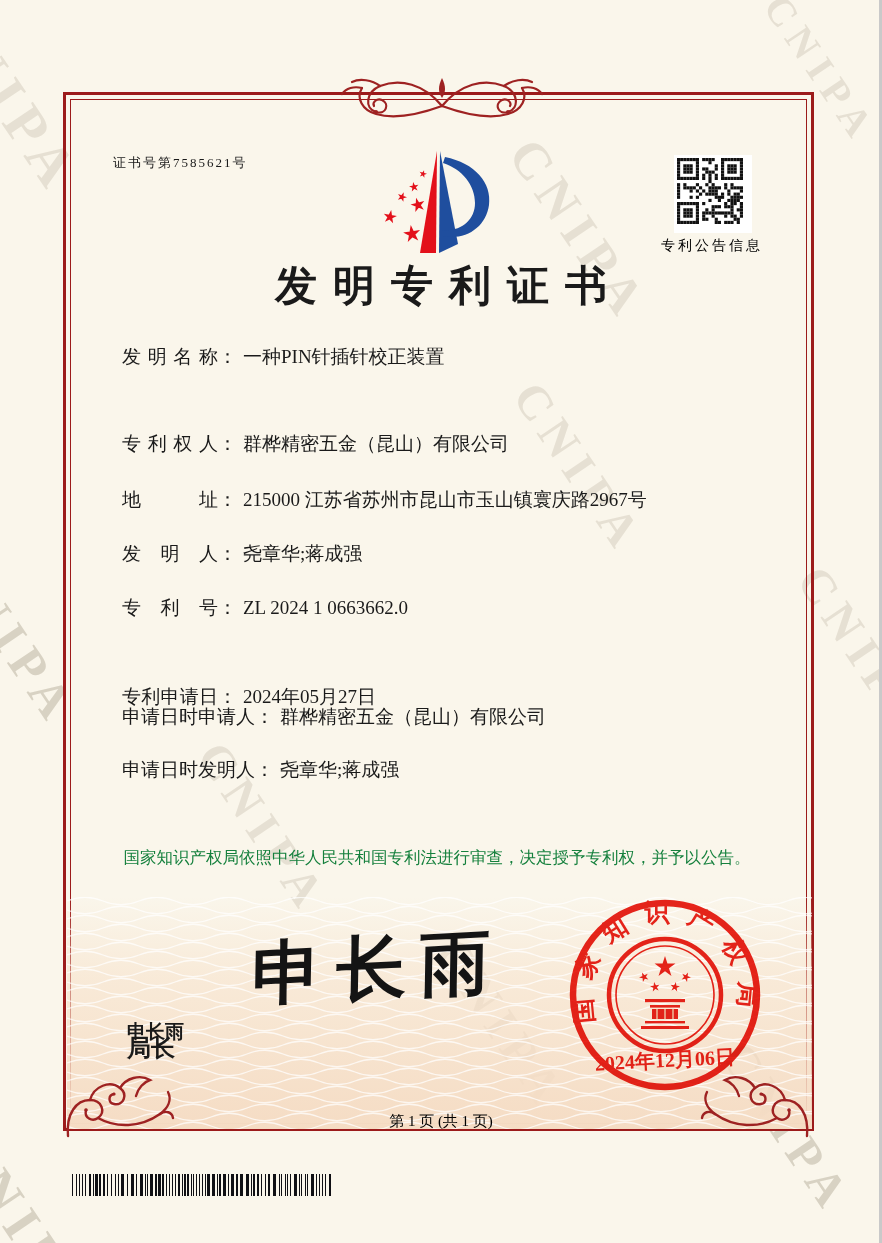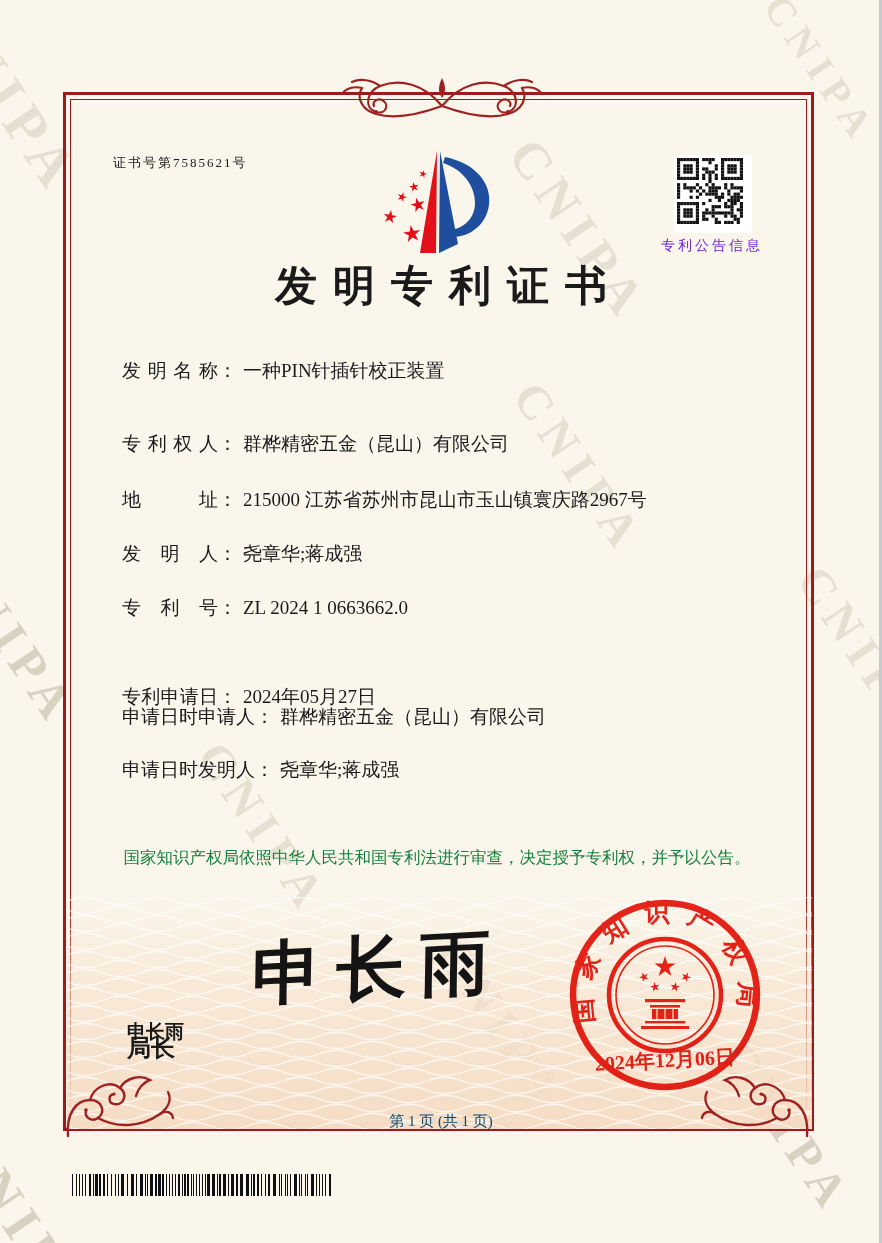--- a/index.html
+++ b/index.html
@@ -19,42 +19,42 @@
   
   .band{position:absolute;left:67px;top:897px;width:745px;height:232px;
         background:linear-gradient(180deg,rgba(247,226,206,0) 0%,rgba(247,224,200,0.55) 35%,#f5dcc4 100%);}
   .band svg{display:block;}
   
   .certno{position:absolute;left:113px;top:154px;font-size:13px;letter-spacing:2px;}
   .title{position:absolute;left:0;right:0;top:258px;text-align:center;font-size:42px;font-weight:700;
          letter-spacing:16px;text-indent:16px;}
   .qrbox{position:absolute;left:674px;top:155px;width:72px;height:72px;background:#fff;padding:3px;}
   .qrlabel{position:absolute;left:652px;top:237px;width:120px;text-align:center;font-size:14px;
-           letter-spacing:3px;color:#6d28d9;}
+           letter-spacing:3px;color:#000000;}
   
   .row{position:absolute;left:122px;width:670px;font-size:19px;white-space:nowrap;}
   .lbl{display:inline-block;width:96px;text-align:justify;text-align-last:justify;}
   .lbl.auto{width:auto;text-align:right;text-align-last:auto;}
   .colon{display:inline-block;}
   .val{margin-left:6px;}
   .rcol{position:absolute;left:366px;top:0;}
   
   .statement{position:absolute;left:90px;top:843px;width:694px;font-size:16.5px;line-height:30px;
              text-align:center;color:#15803d;}
   
   .role{position:absolute;left:127px;top:1032px;font-family:Liberation Serif, serif;
         font-weight:600;font-size:24px;}
   .rolename{position:absolute;left:127px;top:1019px;font-family:"Liberation Sans","DejaVu Sans",sans-serif;
         font-weight:600;font-size:19px;}
   .signature{position:absolute;left:252px;top:922px;font-size:70px;letter-spacing:14px;color:#141414;
         transform:rotate(-3deg) skewX(-4deg);font-weight:600;}
   
   .seal{position:absolute;left:565px;top:895px;width:200px;height:200px;mix-blend-mode:multiply;opacity:.95;}
   
-  .pagenum{position:absolute;left:0;right:0;top:1112px;text-align:center;font-size:15px;color:#0c4a6e;}
+  .pagenum{position:absolute;left:0;right:0;top:1112px;text-align:center;font-size:15px;color:#000000;}
   .barcode{position:absolute;left:72px;top:1174px;width:263px;height:22px;}
   .edge{position:absolute;right:0;top:0;width:3px;height:100%;background:#c9c9c9;}
   .orn{position:absolute;pointer-events:none;}
 </style>
 </head>
 <body>
 
 <svg width="0" height="0" style="position:absolute">
   <defs>
     <path id="star" d="M0,-1 L0.588,0.809 L-0.951,-0.309 L0.951,-0.309 L-0.588,0.809 Z"></path>
@@ -372,21 +372,21 @@
       <rect x="47.14285714285714" y="62.857142857142854" width="3.142857142857143" height="3.142857142857143" fill="#111"></rect>
       <rect x="50.285714285714285" y="62.857142857142854" width="3.142857142857143" height="3.142857142857143" fill="#111"></rect>
       <rect x="53.42857142857143" y="62.857142857142854" width="3.142857142857143" height="3.142857142857143" fill="#111"></rect>
       <rect x="59.714285714285715" y="62.857142857142854" width="3.142857142857143" height="3.142857142857143" fill="#111"></rect>
     </svg>
 </div>
 <div class="qrlabel">专利公告信息</div>
 
 <div class="title">发明专利证书</div>
 
-<div class="row" style="top:358px">
+<div class="row" style="top:344px">
   <span class="lbl">发明名称</span><span class="colon">：</span><span class="val">一种PIN针插针校正装置</span>
 </div>
 <div class="row" style="top:431px">
   <span class="lbl">专利权人</span><span class="colon">：</span><span class="val">群桦精密五金（昆山）有限公司</span>
 </div>
 <div class="row" style="top:487px">
   <span class="lbl">地址</span><span class="colon">：</span><span class="val">215000 江苏省苏州市昆山市玉山镇寰庆路2967号</span>
 </div>
 <div class="row" style="top:541px">
   <span class="lbl">发明人</span><span class="colon">：</span><span class="val">尧章华;蒋成强</span>

